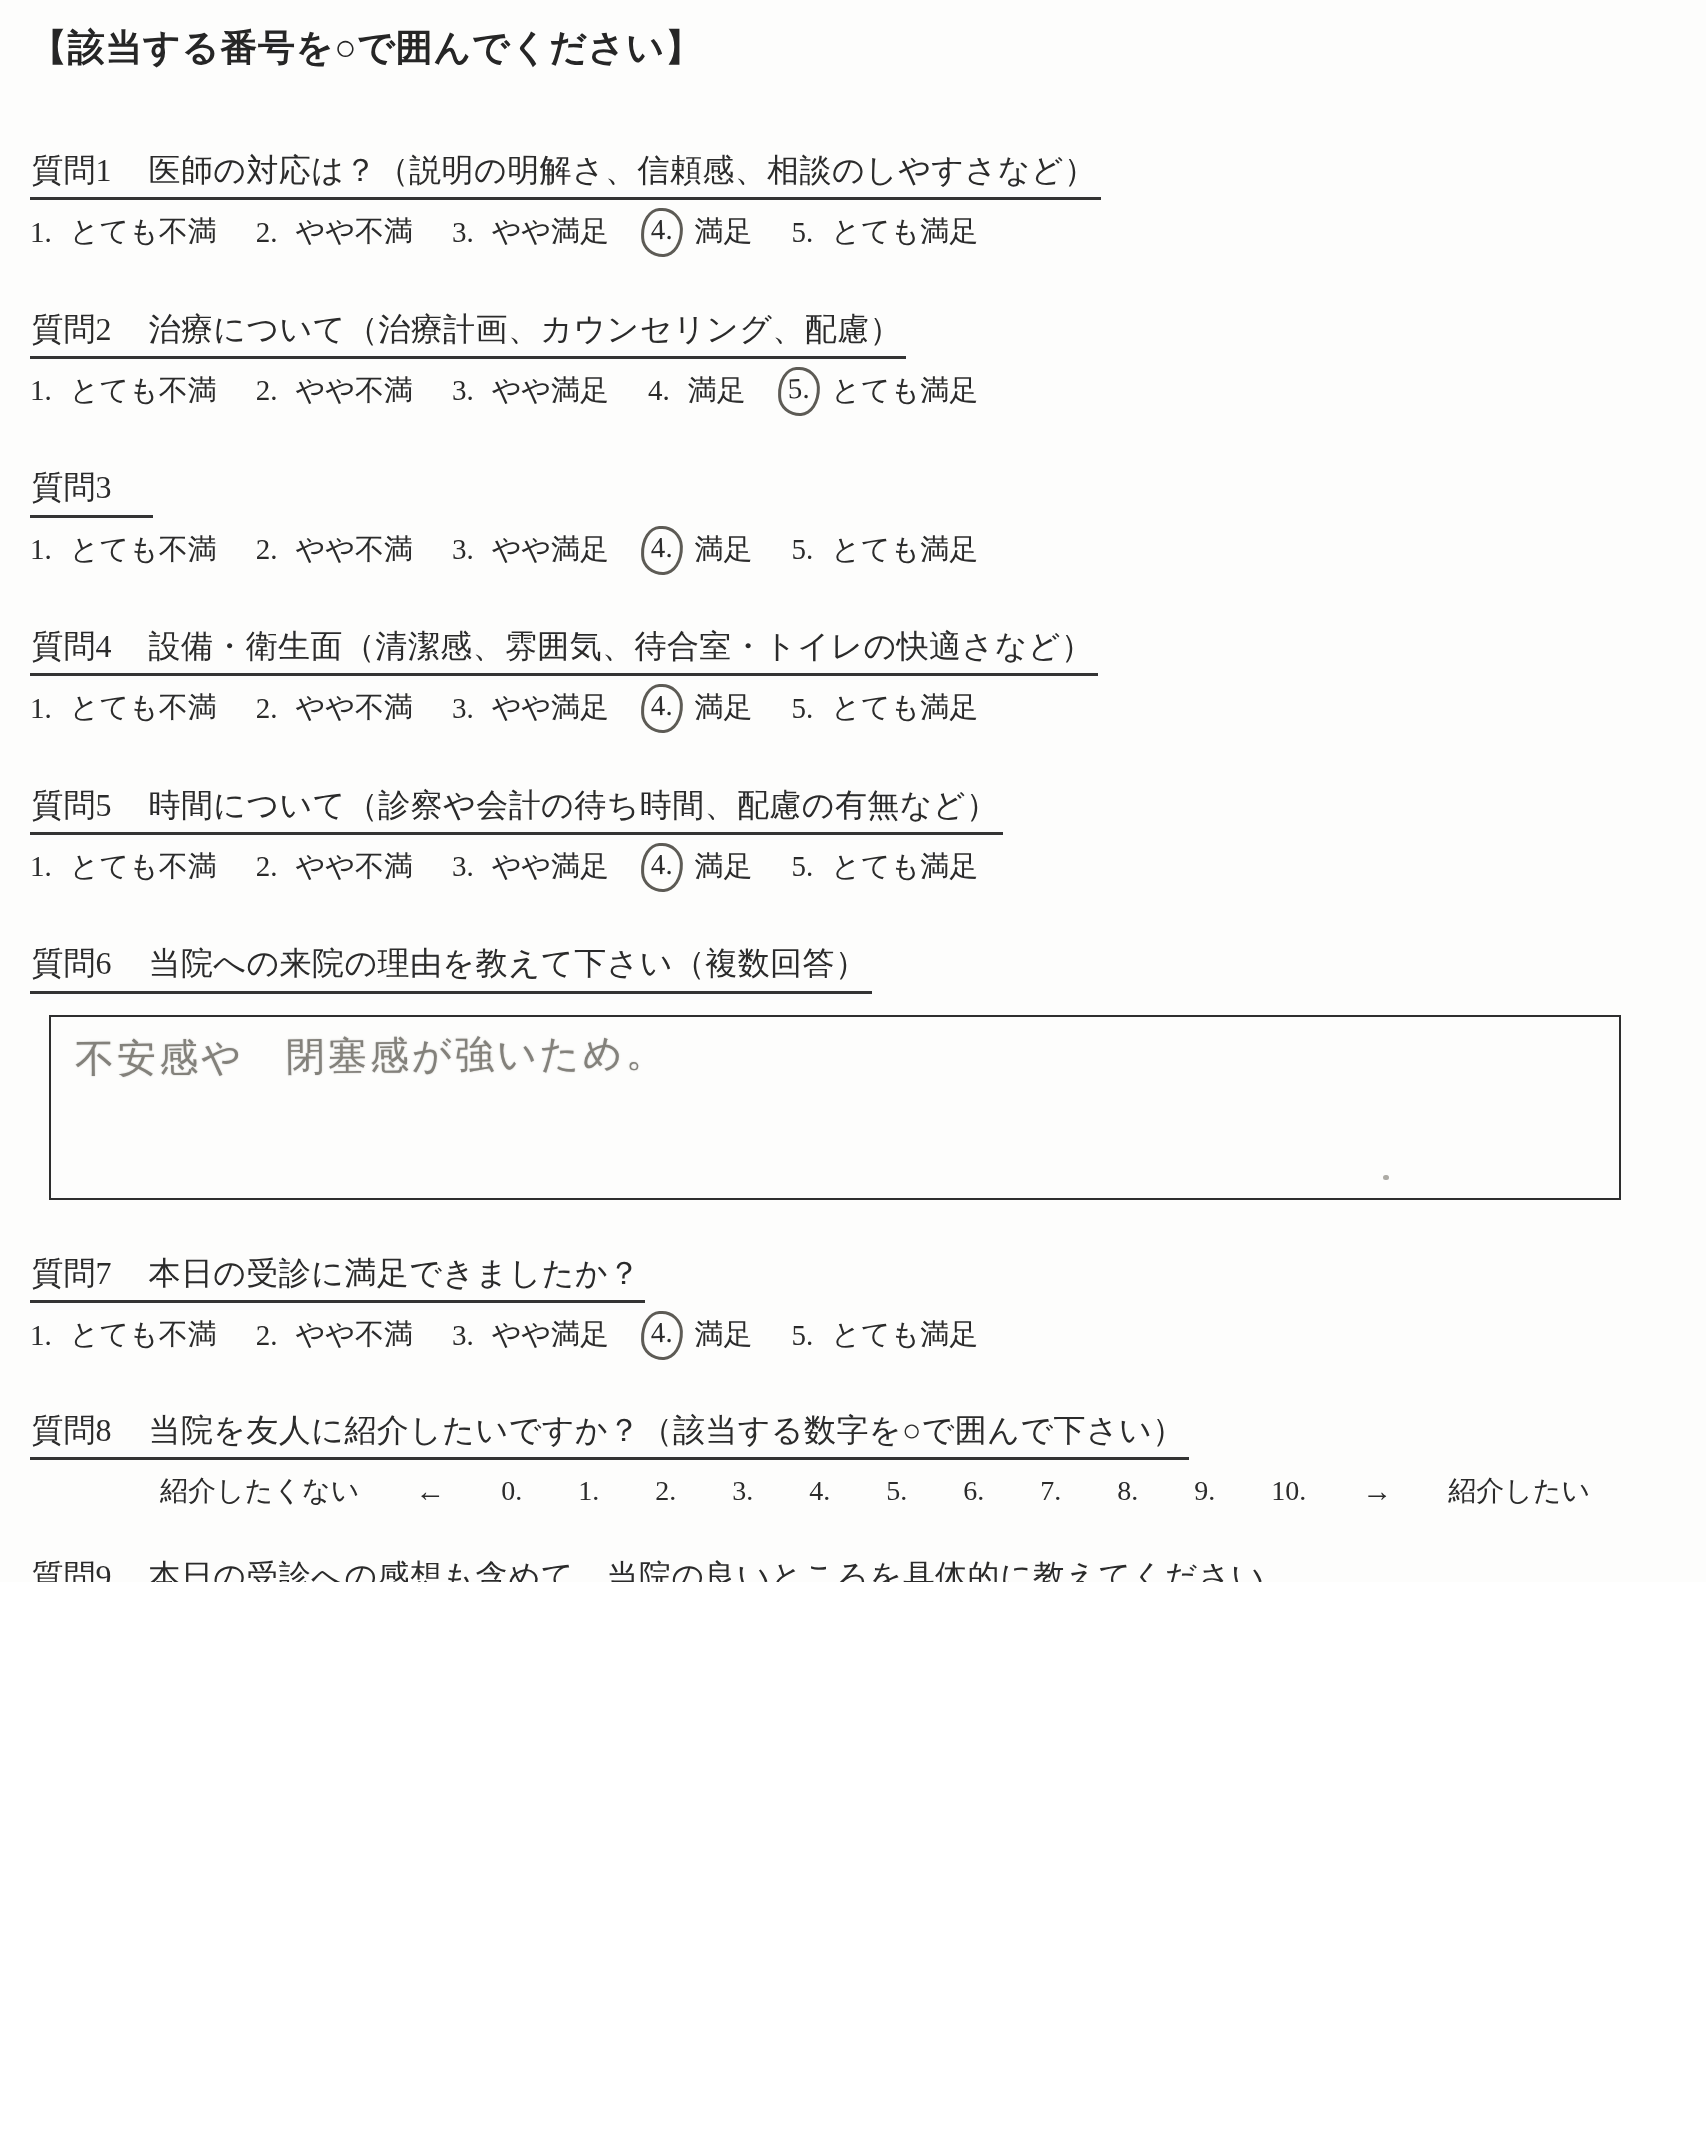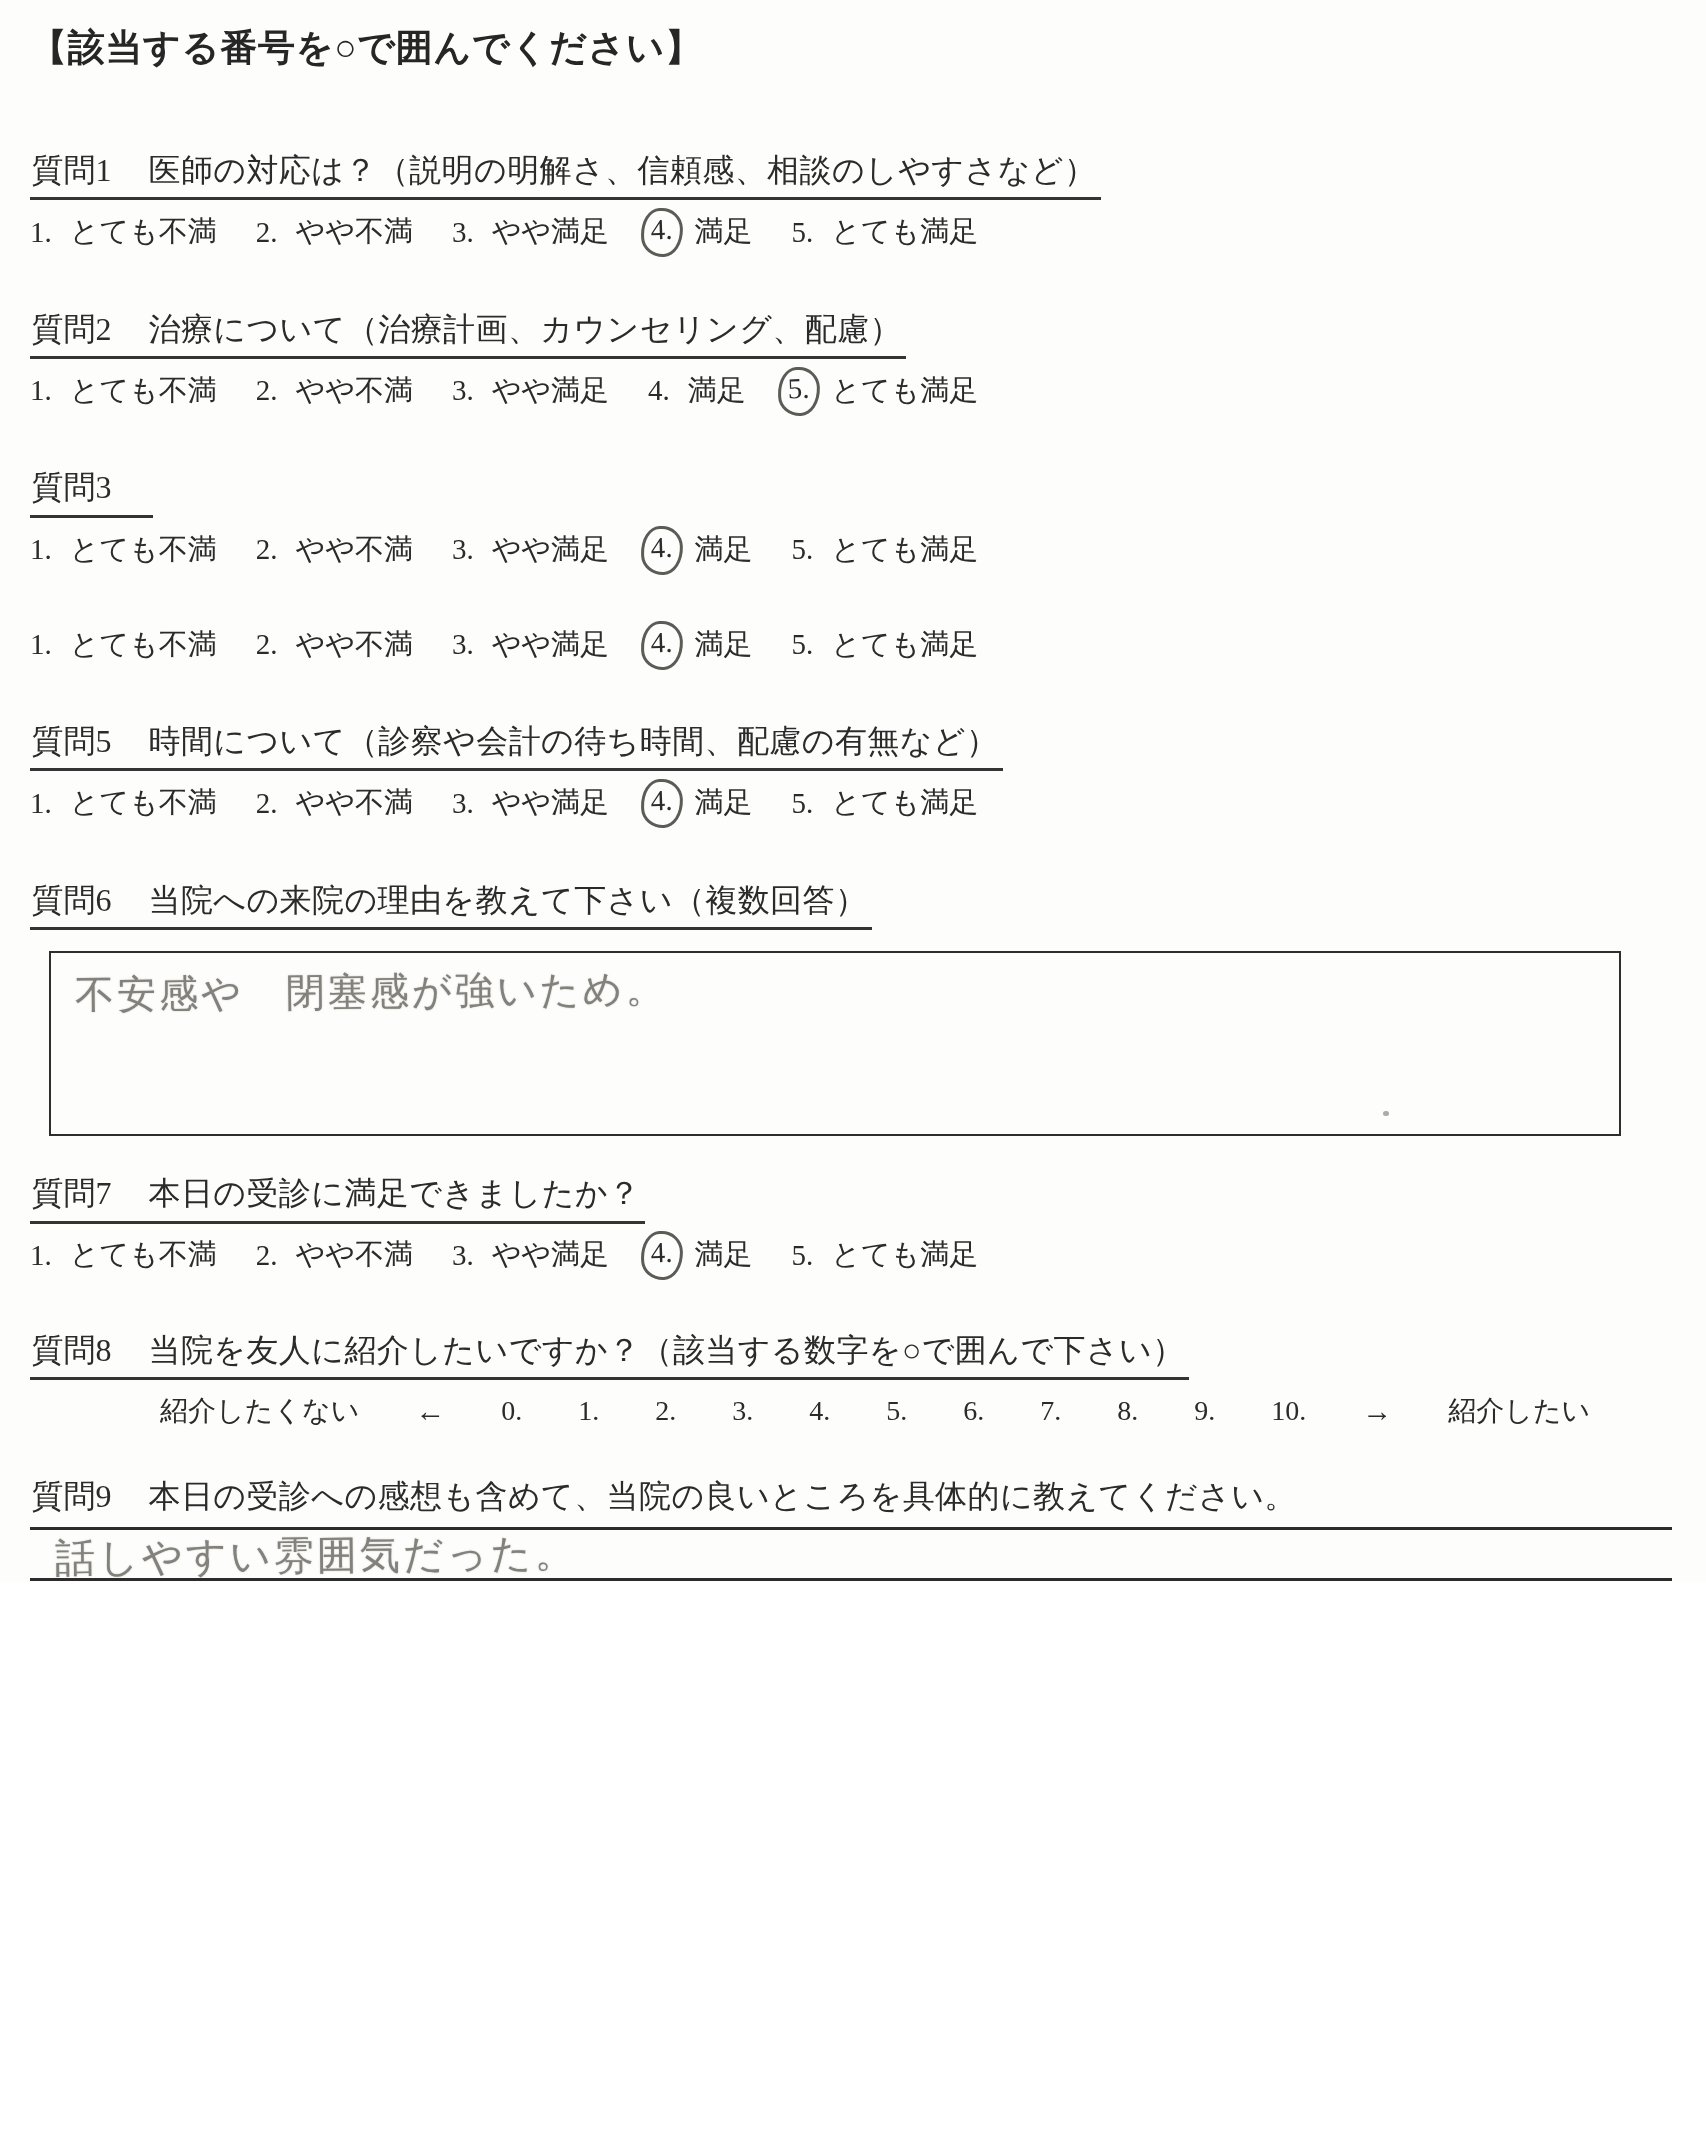--- a/index.html
+++ b/index.html
@@ -162,20 +162,24 @@
           <span class="lab">満足</span>
         </span>
       <span class="opt">
           <span class="num">5.</span>
           <span class="lab">とても満足</span>
         </span>
     </div>
   </section>
 
   <section class="q-block">
+    <div class="q-head">
+      <span class="q-label">質問4</span>
+      <span class="q-text">設備・衛生面（清潔感、雰囲気、待合室・トイレの快適さなど）</span>
+    </div>
     <div class="opts">
       <span class="opt">
           <span class="num">1.</span>
           <span class="lab">とても不満</span>
         </span>
       <span class="opt">
           <span class="num">2.</span>
           <span class="lab">やや不満</span>
         </span>
       <span class="opt">
@@ -215,21 +219,21 @@
           <span class="num circ">4.</span>
           <span class="lab">満足</span>
         </span>
       <span class="opt">
           <span class="num">5.</span>
           <span class="lab">とても満足</span>
         </span>
     </div>
   </section>
 
-  <section class="q-block" style="margin-bottom:37px;">
+  <section class="q-block" style="margin-bottom:53px;">
     <div class="q-head">
       <span class="q-label">質問6</span>
       <span class="q-text">当院への来院の理由を教えて下さい（複数回答）</span>
     </div>
     <div class="answer-box">
       <span class="hand">不安感や　閉塞感が強いため。</span>
       <span class="stray-dot"></span>
     </div>
   </section>
 

